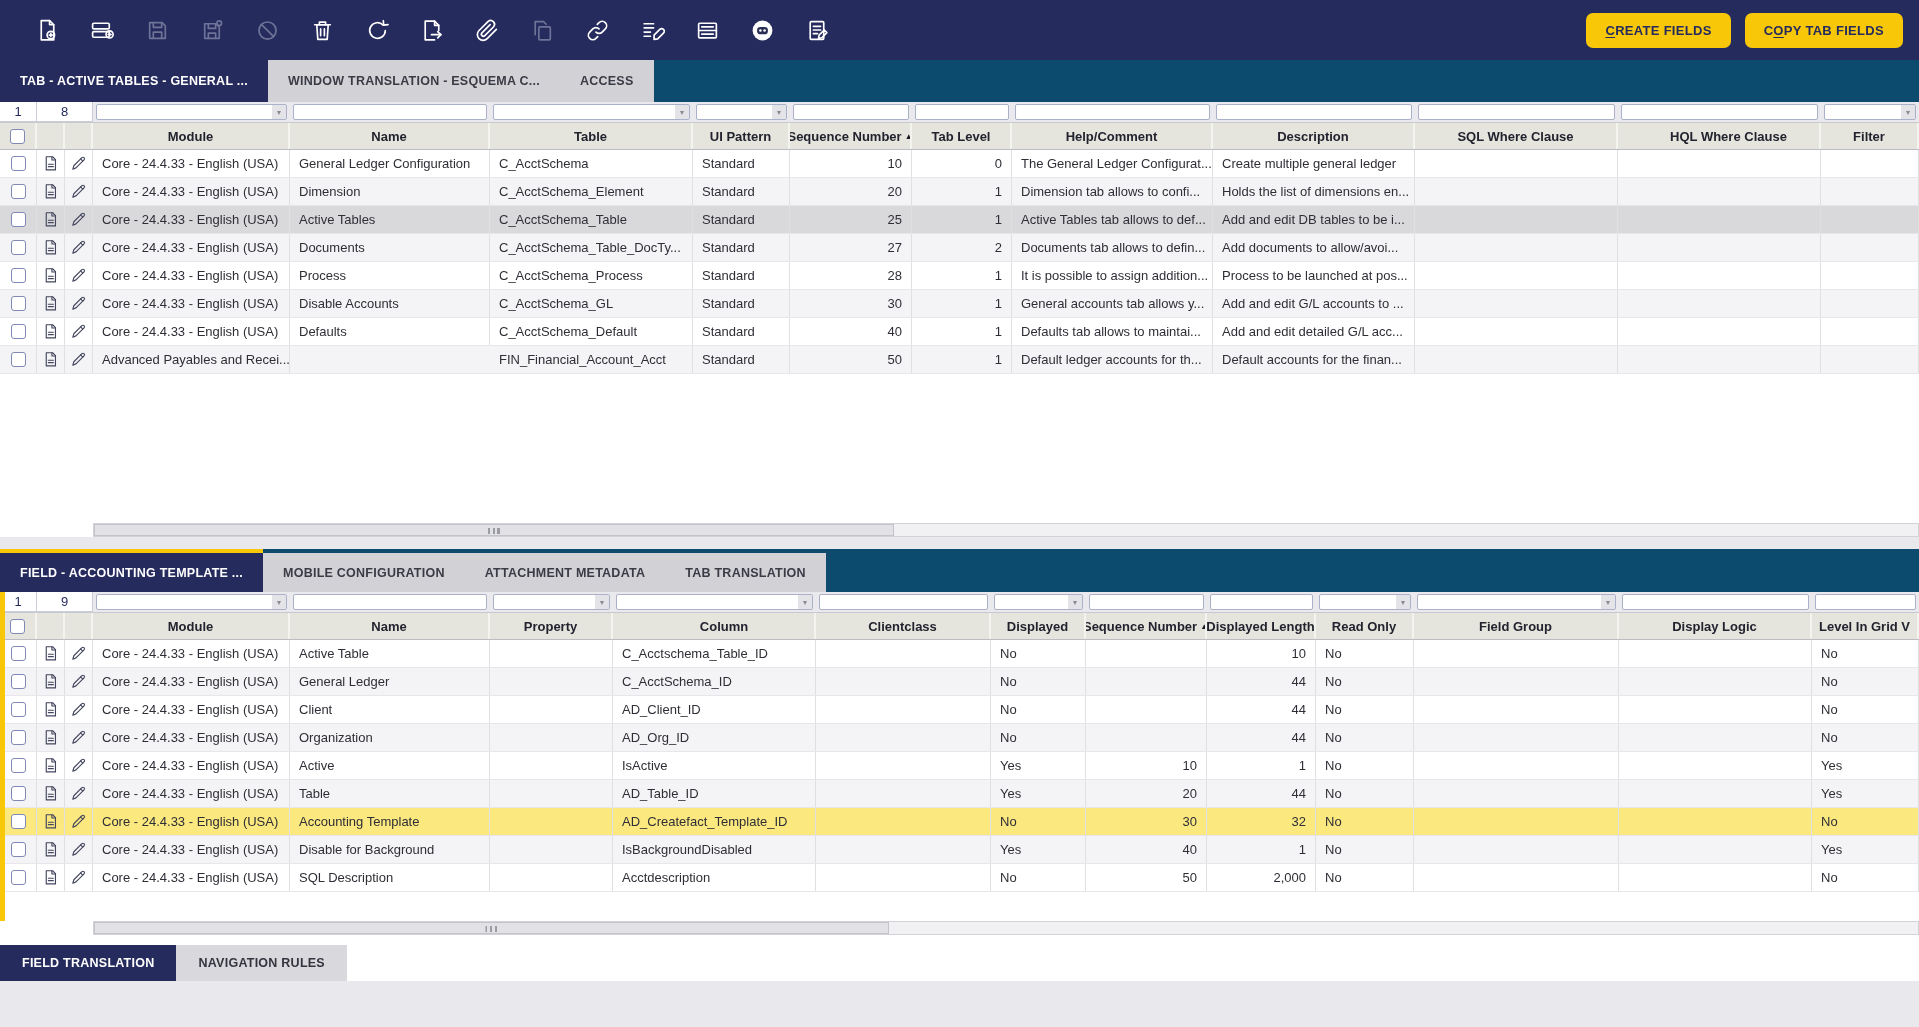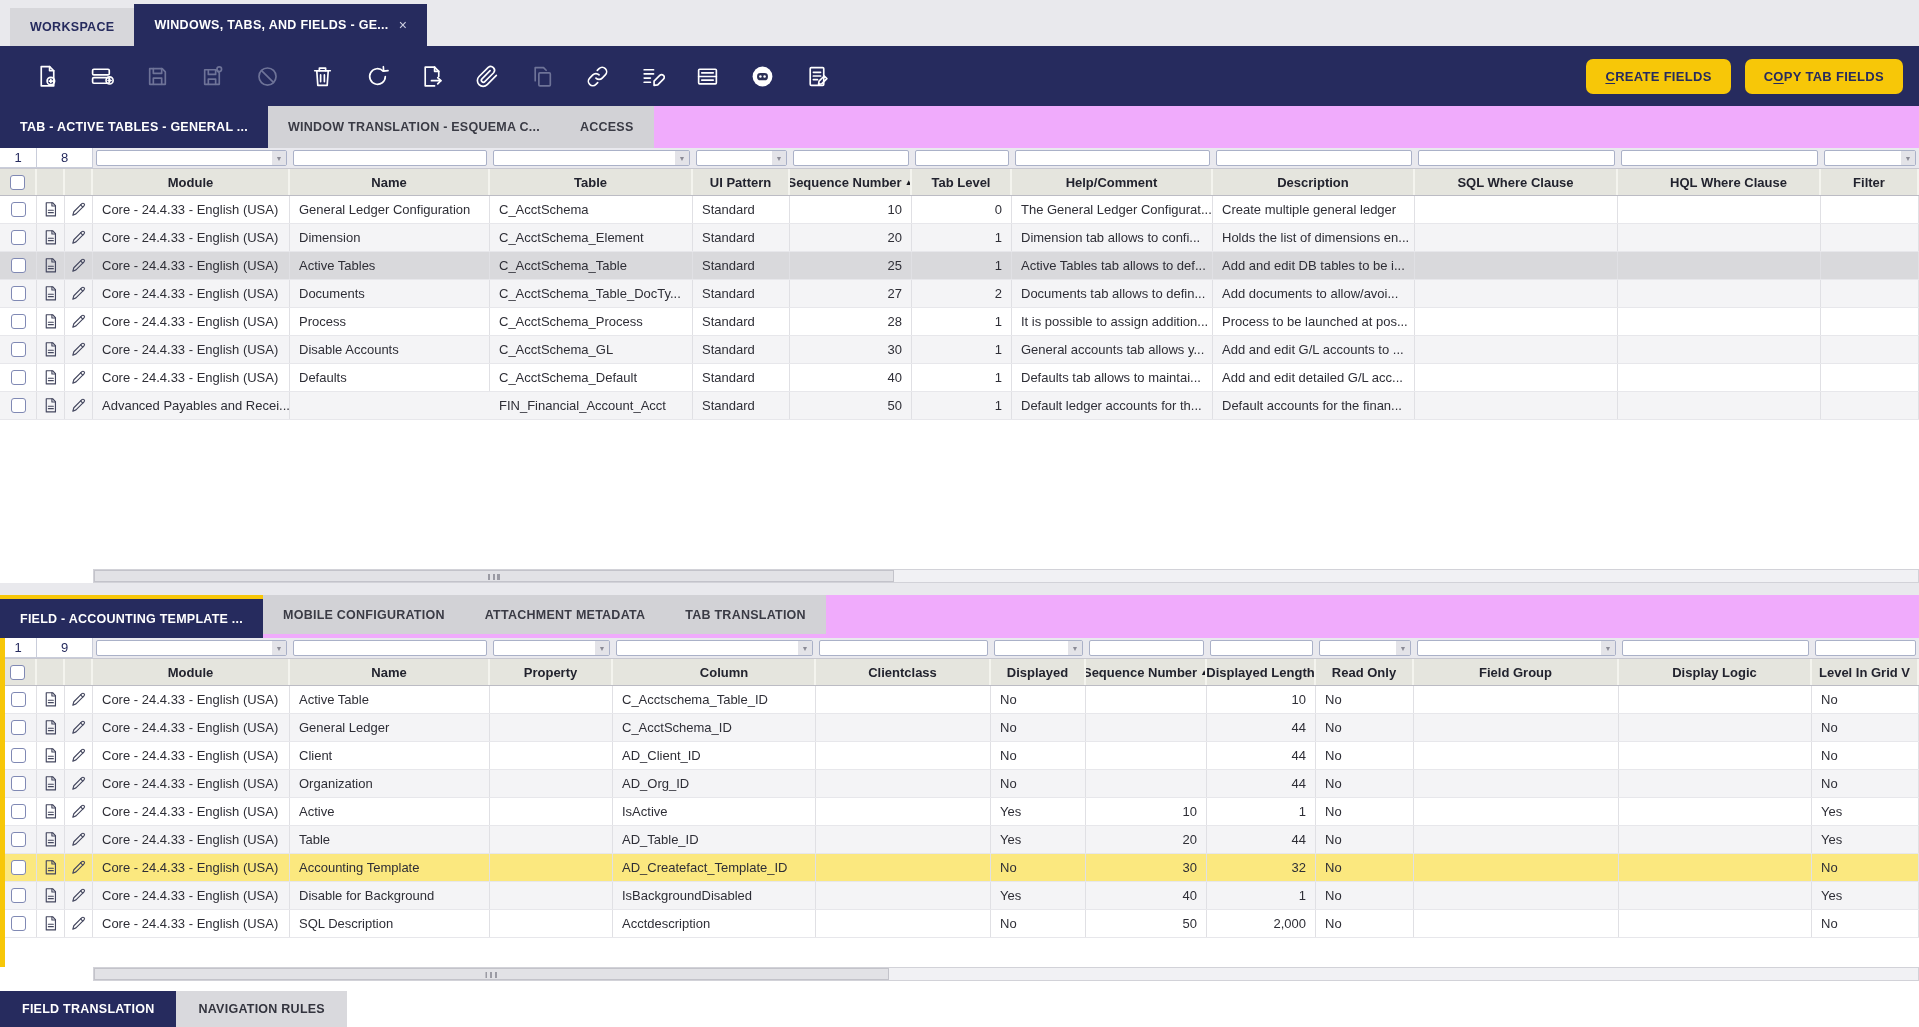--- a/index.html
+++ b/index.html
@@ -19,21 +19,21 @@
   .tb-icons { display:flex; align-items:center; gap:29px; padding-left:34px; }
   .tb-icon { width:26px; height:26px; display:flex; align-items:center; justify-content:center; }
   .tb-icon svg { width:25px; height:25px; fill:none; stroke:#ffffff; stroke-width:1.6; stroke-linecap:round; stroke-linejoin:round; }
   .tb-icon.disabled svg { stroke:#6e7398; }
   .tb-buttons { margin-left:auto; display:flex; gap:14px; padding-right:16px; }
   .ybtn { background:#f7c708; color:#262b5e; border:none; border-radius:7px; padding:10px 19px;
           font-family:inherit; font-size:13px; font-weight:800; letter-spacing:.3px; cursor:pointer; }
   .ybtn u { text-underline-offset:2px; }
 
   
-  .tabrow { display:flex; align-items:flex-start; background:#f0abfc; flex:none; }
+  .tabrow { display:flex; align-items:flex-end; background:#0c4a6e; flex:none; }
   .tabrow .ptab { height:100%; padding:0 20px; display:flex; align-items:center;
                   font-size:12.5px; font-weight:700; letter-spacing:.25px; color:#3a3b45; background:#d2d2d6; cursor:default; }
   .tabrow .ptab.active { background:#262b5e; color:#fff; }
   .tabrow-master { height:42px; }
   .tabrow-master .ptab { height:42px; }
   .tabrow-detail { height:43px; }
   .tabrow-detail .ptab { height:39px; }
   .tabrow-detail .ptab.active { height:43px; border-top:4px solid #f7c708; }
 
   
@@ -86,29 +86,20 @@
   .bottombar { height:36px; background:#fff; display:flex; align-items:stretch; flex:none; }
   .btab { padding:0 22px; display:flex; align-items:center; font-size:12.5px; font-weight:700; letter-spacing:.25px;
           color:#33343e; background:#d9d9dd; cursor:default; }
   .btab.active { background:#262b5e; color:#fff; }
 </style>
 </head>
 <body>
 
 <div class="app">
 
-  <div class="titlebar">
-    <div class="wtab">
-      <span>WORKSPACE</span>
-    </div>
-    <div class="wtab active">
-      <span>WINDOWS, TABS, AND FIELDS - GE...</span>
-      <span class="close">×</span>
-    </div>
-  </div>
 
   <div class="toolbar">
     <div class="tb-icons" id="tbIcons">
         <div class="tb-icon">
           <svg viewBox="0 0 24 24">
             <path d="M6 2.5h8l4 4V21H6z"></path>
             <path d="M14 2.5v4h4"></path>
             <circle cx="15.2" cy="16.4" r="3.6"></circle>
             <path d="M15.2 14.8v3.2M13.6 16.4h3.2"></path>
           </svg>

